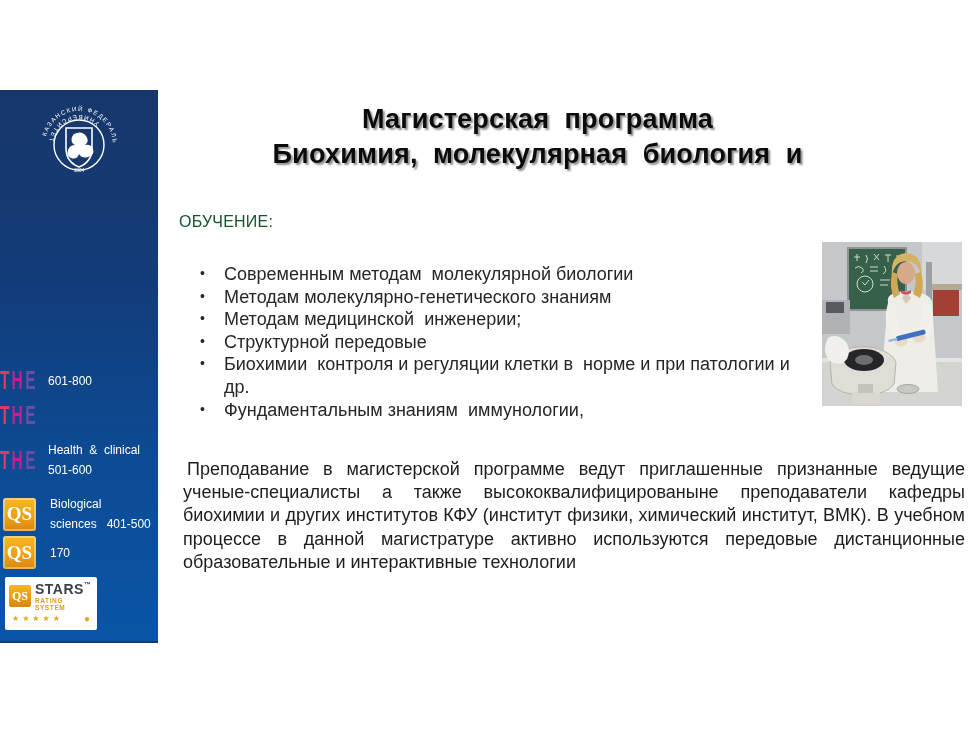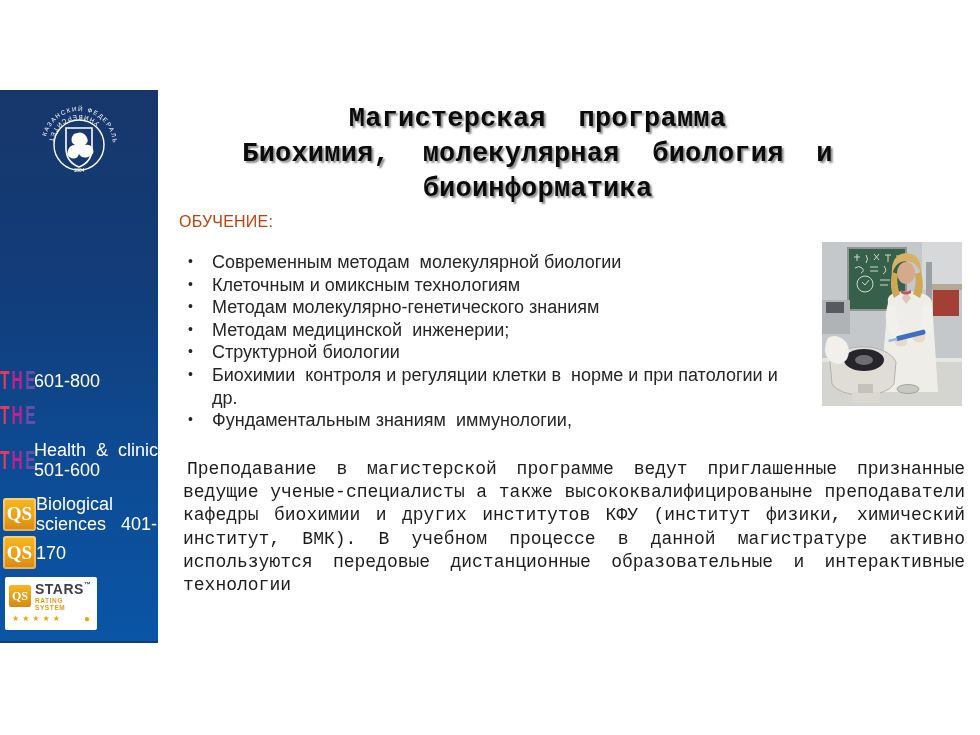--- a/index.html
+++ b/index.html
@@ -14,21 +14,21 @@
     border-bottom:2px solid #0c3e77;
   }
   .emblem{position:absolute;left:36px;top:12px;}
   .rank-row{position:absolute;left:0;width:158px;display:flex;align-items:center;}
   .the-logo{
     display:inline-flex;width:32px;height:29px;margin-left:2px;flex:0 0 32px;
     font-weight:900;font-size:25px;line-height:29px;letter-spacing:0;
     align-items:center;justify-content:center;
   }
   .the-logo span{display:inline-block;transform:scaleX(0.62);margin:0 -2px;}
-  .rank-lines{margin-left:0;color:#ffffff;font-size:18px;line-height:20px;}
+  .rank-lines{margin-left:14px;color:#ffffff;font-size:12px;line-height:20px;}
   .rank-lines span{display:block;white-space:pre;}
   .qs-logo{
     display:inline-flex;width:33px;height:33px;margin-left:3px;flex:0 0 33px;border-radius:3px;
     background:linear-gradient(180deg,#f6b723 0%,#eda11a 55%,#d8880e 100%);
     box-shadow:inset 0 0 0 2px rgba(255,255,255,.35);
     align-items:center;justify-content:center;
     font-family:"Liberation Serif", serif;font-weight:700;font-size:19px;color:#ffffff;
   }
   .qs-stars{
     position:absolute;left:5px;top:487px;width:92px;height:53px;background:#ffffff;
@@ -47,37 +47,36 @@
   .rating-system{font-size:6.5px;color:#dd9d17;letter-spacing:.6px;font-weight:700;margin-top:1px;}
   .stars-row{margin-top:3px;display:flex;align-items:center;justify-content:space-between;padding:0 3px;}
   .stars-glyphs{color:#e8a71e;font-size:8px;letter-spacing:3px;}
   .stars-dot{color:#e8a71e;font-size:10px;line-height:8px;}
   
   .title{
     position:absolute;left:185px;top:102px;width:705px;text-align:center;
     font-weight:700;font-size:27px;line-height:35px;color:#0b0b0b;
     text-shadow:2px 2px 2px rgba(0,0,0,0.45);
     letter-spacing:.2px;
-    font-family:Liberation Mono, monospace;
   }
   .title div{white-space:pre;}
   .section-label{
-    position:absolute;left:179px;top:213px;font-size:16px;color:#c2410c;letter-spacing:.2px;text-align:right;
+    position:absolute;left:179px;top:213px;font-size:16px;color:#14532d;letter-spacing:.2px;text-align:right;
   }
   .bullets{
-    position:absolute;left:186px;top:251px;width:600px;margin:0;padding:0;list-style:none;
+    position:absolute;left:186px;top:251px;width:600px;margin:12px;padding:0;list-style:none;
     font-size:18px;line-height:22.6px;color:#262626;
   }
   .bullets li{position:relative;padding-left:26px;white-space:pre-wrap;}
   .bullets li::before{
     content:"•";position:absolute;left:2px;top:-1px;font-size:14px;color:#262626;
   }
   .paragraph{
     position:absolute;left:183px;top:458px;width:782px;
-    font-size:18px;line-height:23.2px;color:#1d1d1d;text-align:justify;text-indent:4px;font-family:Liberation Mono, monospace;
+    font-size:18px;line-height:23.2px;color:#1d1d1d;text-align:justify;text-indent:4px;
   }
   .lab-photo{position:absolute;left:822px;top:242px;width:140px;height:164px;}
 </style>
 </head>
 <body>
 
 <div class="sidebar">
 
   <svg class="emblem" width="86" height="86" viewBox="0 0 86 86">
     <defs>
@@ -153,31 +152,29 @@
     <div class="stars-row">
       <span class="stars-glyphs">★★★★★</span>
       <span class="stars-dot">●</span>
     </div>
   </div>
 </div>
 
 <div class="title">
   <div>Магистерская  программа</div>
   <div>Биохимия,  молекулярная  биология  и</div>
-  <div>биоинформатика</div>
 </div>
 
 <div class="section-label">ОБУЧЕНИЕ:</div>
 
 <ul class="bullets">
   <li>Современным методам  молекулярной биологии</li>
-  <li>Клеточным и омиксным технологиям</li>
   <li>Методам молекулярно-генетического знаниям</li>
   <li>Методам медицинской  инженерии;</li>
-  <li>Структурной биологии</li>
+  <li>Структурной передовые</li>
   <li>Биохимии  контроля и регуляции клетки в  норме и при патологии и др.</li>
   <li>Фундаментальным знаниям  иммунологии,</li>
 </ul>
 
 <div class="paragraph">Преподавание в магистерской программе ведут приглашенные признанные ведущие ученые-специалисты а также высококвалифицированыне преподаватели кафедры биохимии и других институтов КФУ (институт физики, химический институт, ВМК). В учебном процессе в данной магистратуре активно используются передовые дистанционные образовательные и интерактивные технологии</div>
 
 <svg class="lab-photo" viewBox="0 0 140 164">
 
   <rect x="0" y="0" width="140" height="164" fill="#c5c8cb"></rect>
   <rect x="100" y="0" width="40" height="48" fill="#d6d8da"></rect>

